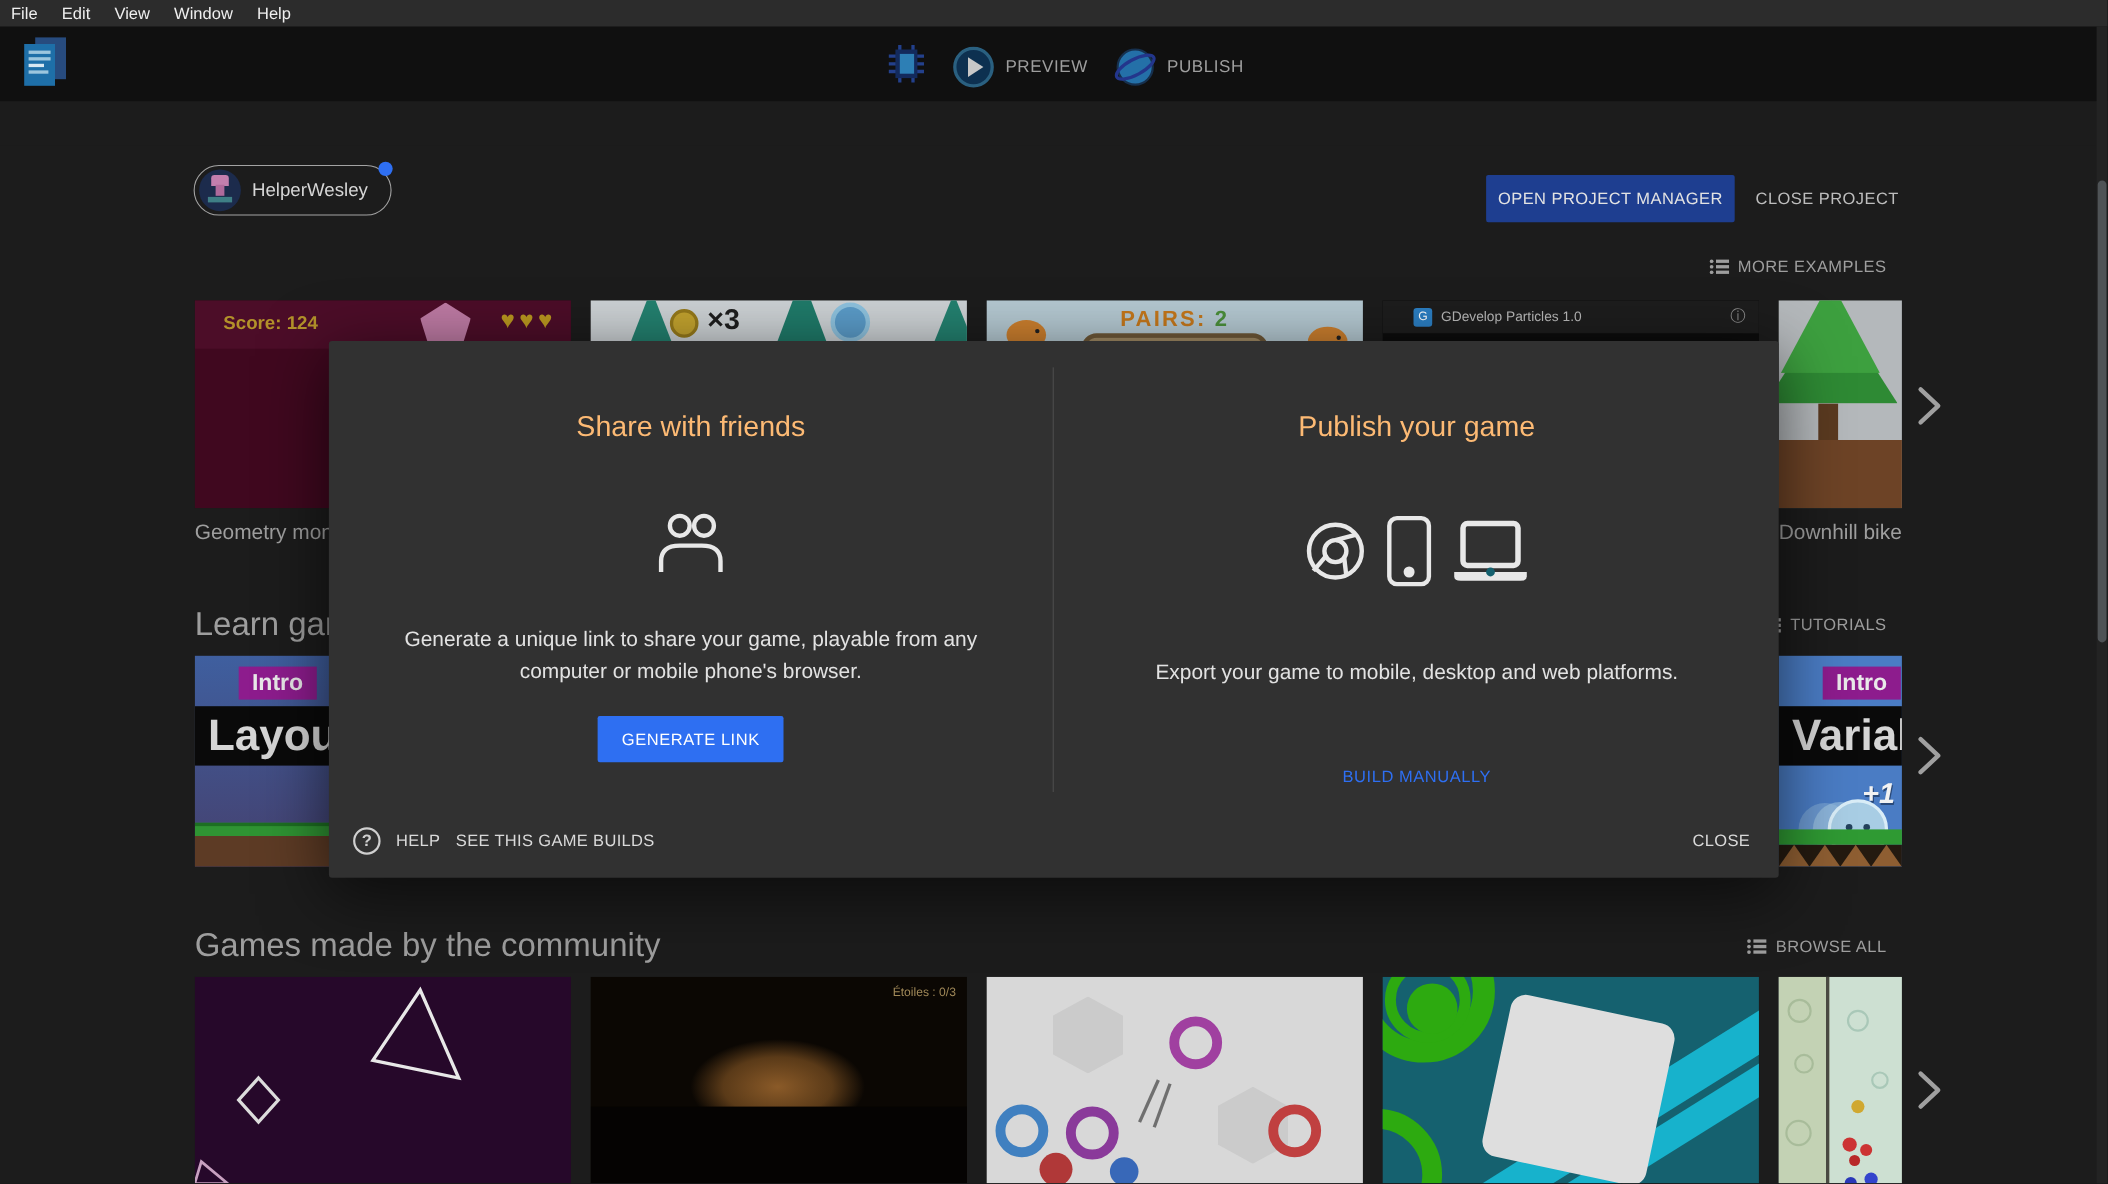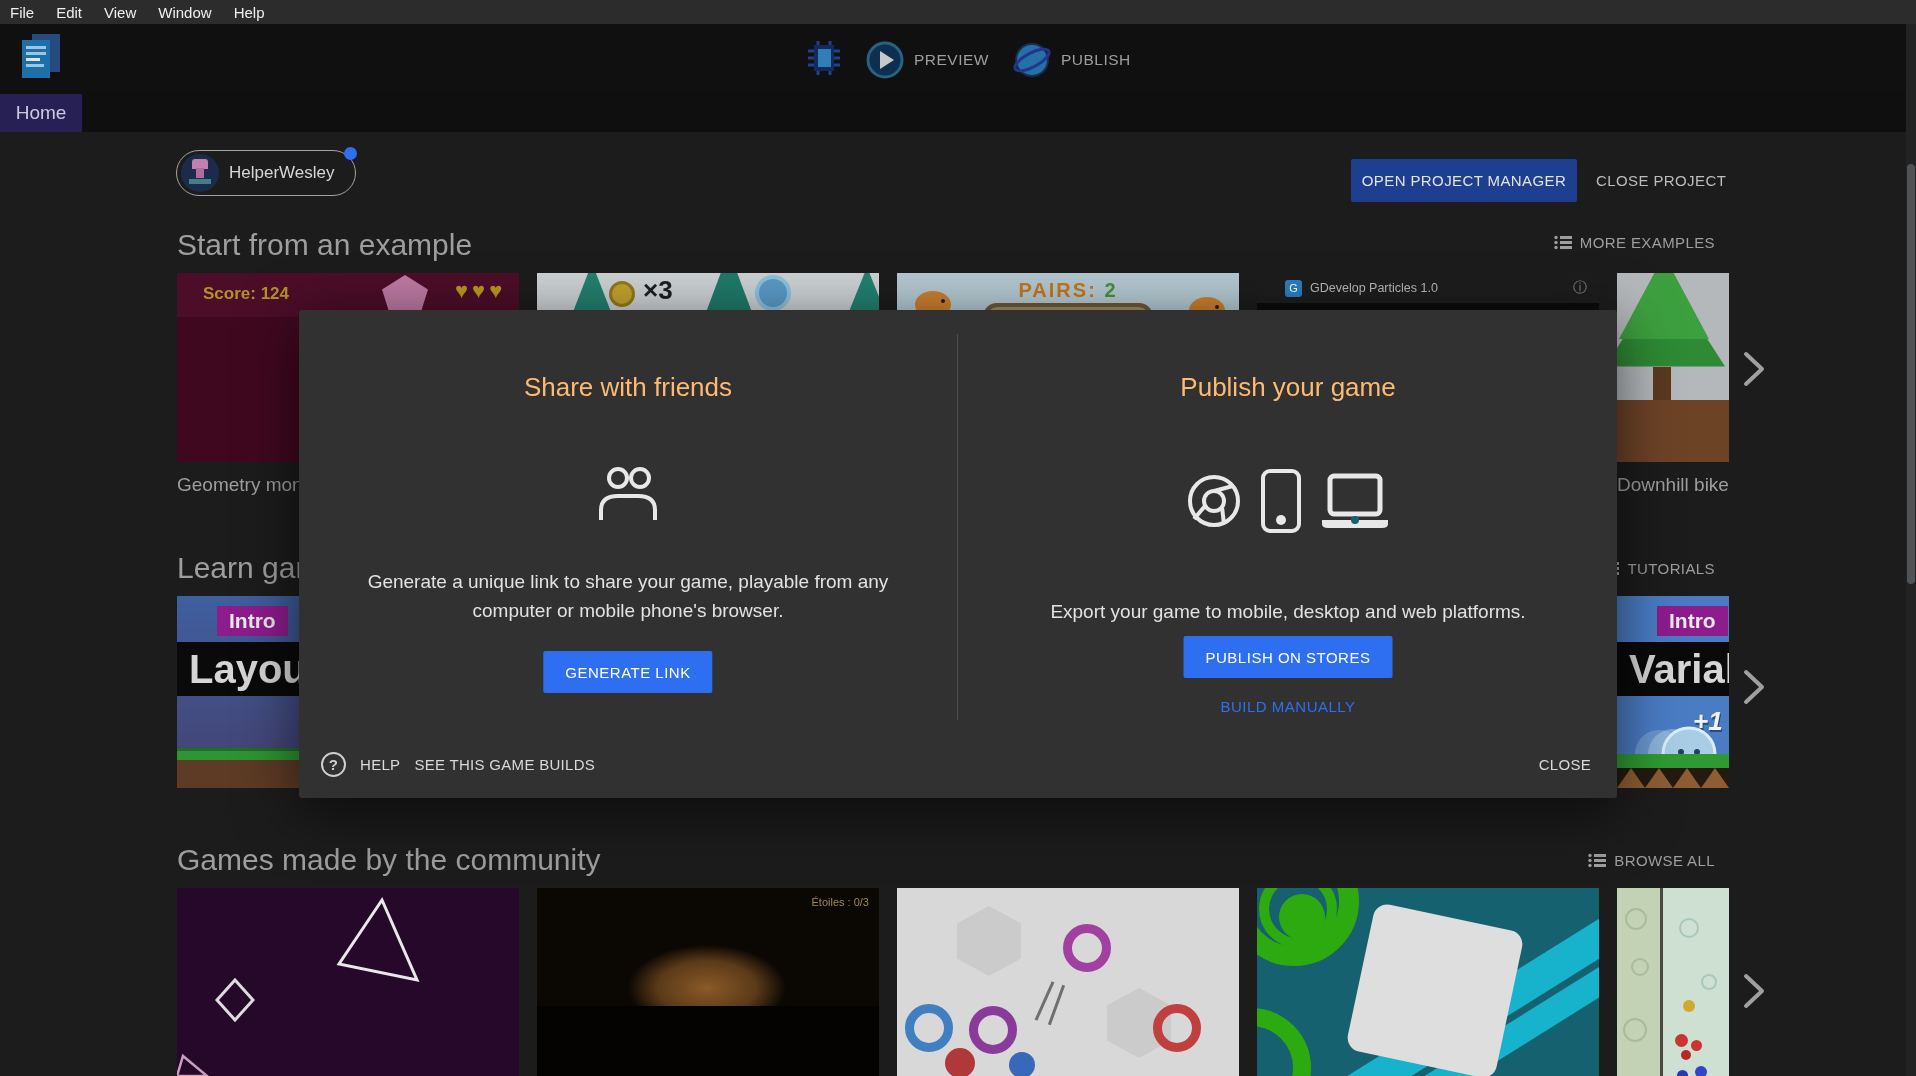--- a/index.html
+++ b/index.html
@@ -215,40 +215,36 @@
       <div class="tb-group">
         <svg width="38" height="38" viewBox="0 0 38 38">
           <circle cx="19" cy="19" r="16" fill="#2470a8" stroke="#16304e" stroke-width="2"></circle>
           <ellipse cx="19" cy="19" rx="19" ry="7" fill="none" stroke="#23368c" stroke-width="3" transform="rotate(-28 19 19)"></ellipse>
         </svg>
         <span class="tb-label">PUBLISH</span>
       </div>
     </div>
   </div>
 
-  <div class="tabbar">
-    <div class="tab-home">Home</div>
-  </div>
 
   <div class="content">
 
     <div class="user-chip">
       <span class="avatar">
         <span class="head"></span>
           <span class="body"></span>
           <span class="base"></span>
       </span>
       <span class="chip-name">HelperWesley</span>
       <span class="chip-dot"></span>
     </div>
 
     <button class="btn-opm">OPEN PROJECT MANAGER</button>
     <button class="btn-closeproj">CLOSE PROJECT</button>
 
-    <div class="sec-head" style="top:96px;">Start from an example</div>
     <div class="sec-action" style="top:102px; right:201px;">
       <svg width="18" height="15" viewBox="0 0 18 15">
         <g fill="#9e9e9e">
             <circle cx="2" cy="2.5" r="1.7"></circle>
             <rect x="6" y="1" width="12" height="3"></rect>
         <circle cx="2" cy="7.5" r="1.7"></circle>
             <rect x="6" y="6" width="12" height="3"></rect>
         <circle cx="2" cy="12.5" r="1.7"></circle>
             <rect x="6" y="11" width="12" height="3"></rect>
           </g>
@@ -470,21 +466,20 @@
           <rect x="3" y="3" width="36" height="60" rx="7" fill="none" stroke="#e8e8e8" stroke-width="4"></rect>
           <circle cx="21" cy="52" r="5" fill="#e8e8e8"></circle>
         </svg>
         <svg width="70" height="58" viewBox="0 0 70 58">
           <rect x="10" y="4" width="50" height="38" rx="4" fill="none" stroke="#e8e8e8" stroke-width="5"></rect>
           <path d="M2 48 h66 v4 q0 4 -6 4 h-54 q-6 0 -6 -4 z" fill="#e8e8e8"></path>
           <circle cx="35" cy="48" r="4" fill="#15616f"></circle>
         </svg>
       </div>
       <div class="dlg-desc one">Export your game to mobile, desktop and web platforms.</div>
-      <button class="btn-blue btn-stores">PUBLISH ON STORES</button>
       <div class="link-build">BUILD MANUALLY</div>
     </div>
 
     <div class="dlg-footer">
       <span class="help-circle">?</span>
       <span class="footer-link">HELP</span>
       <span class="footer-link">SEE THIS GAME BUILDS</span>
       <span class="grow"></span>
       <span class="footer-link">CLOSE</span>
     </div>

